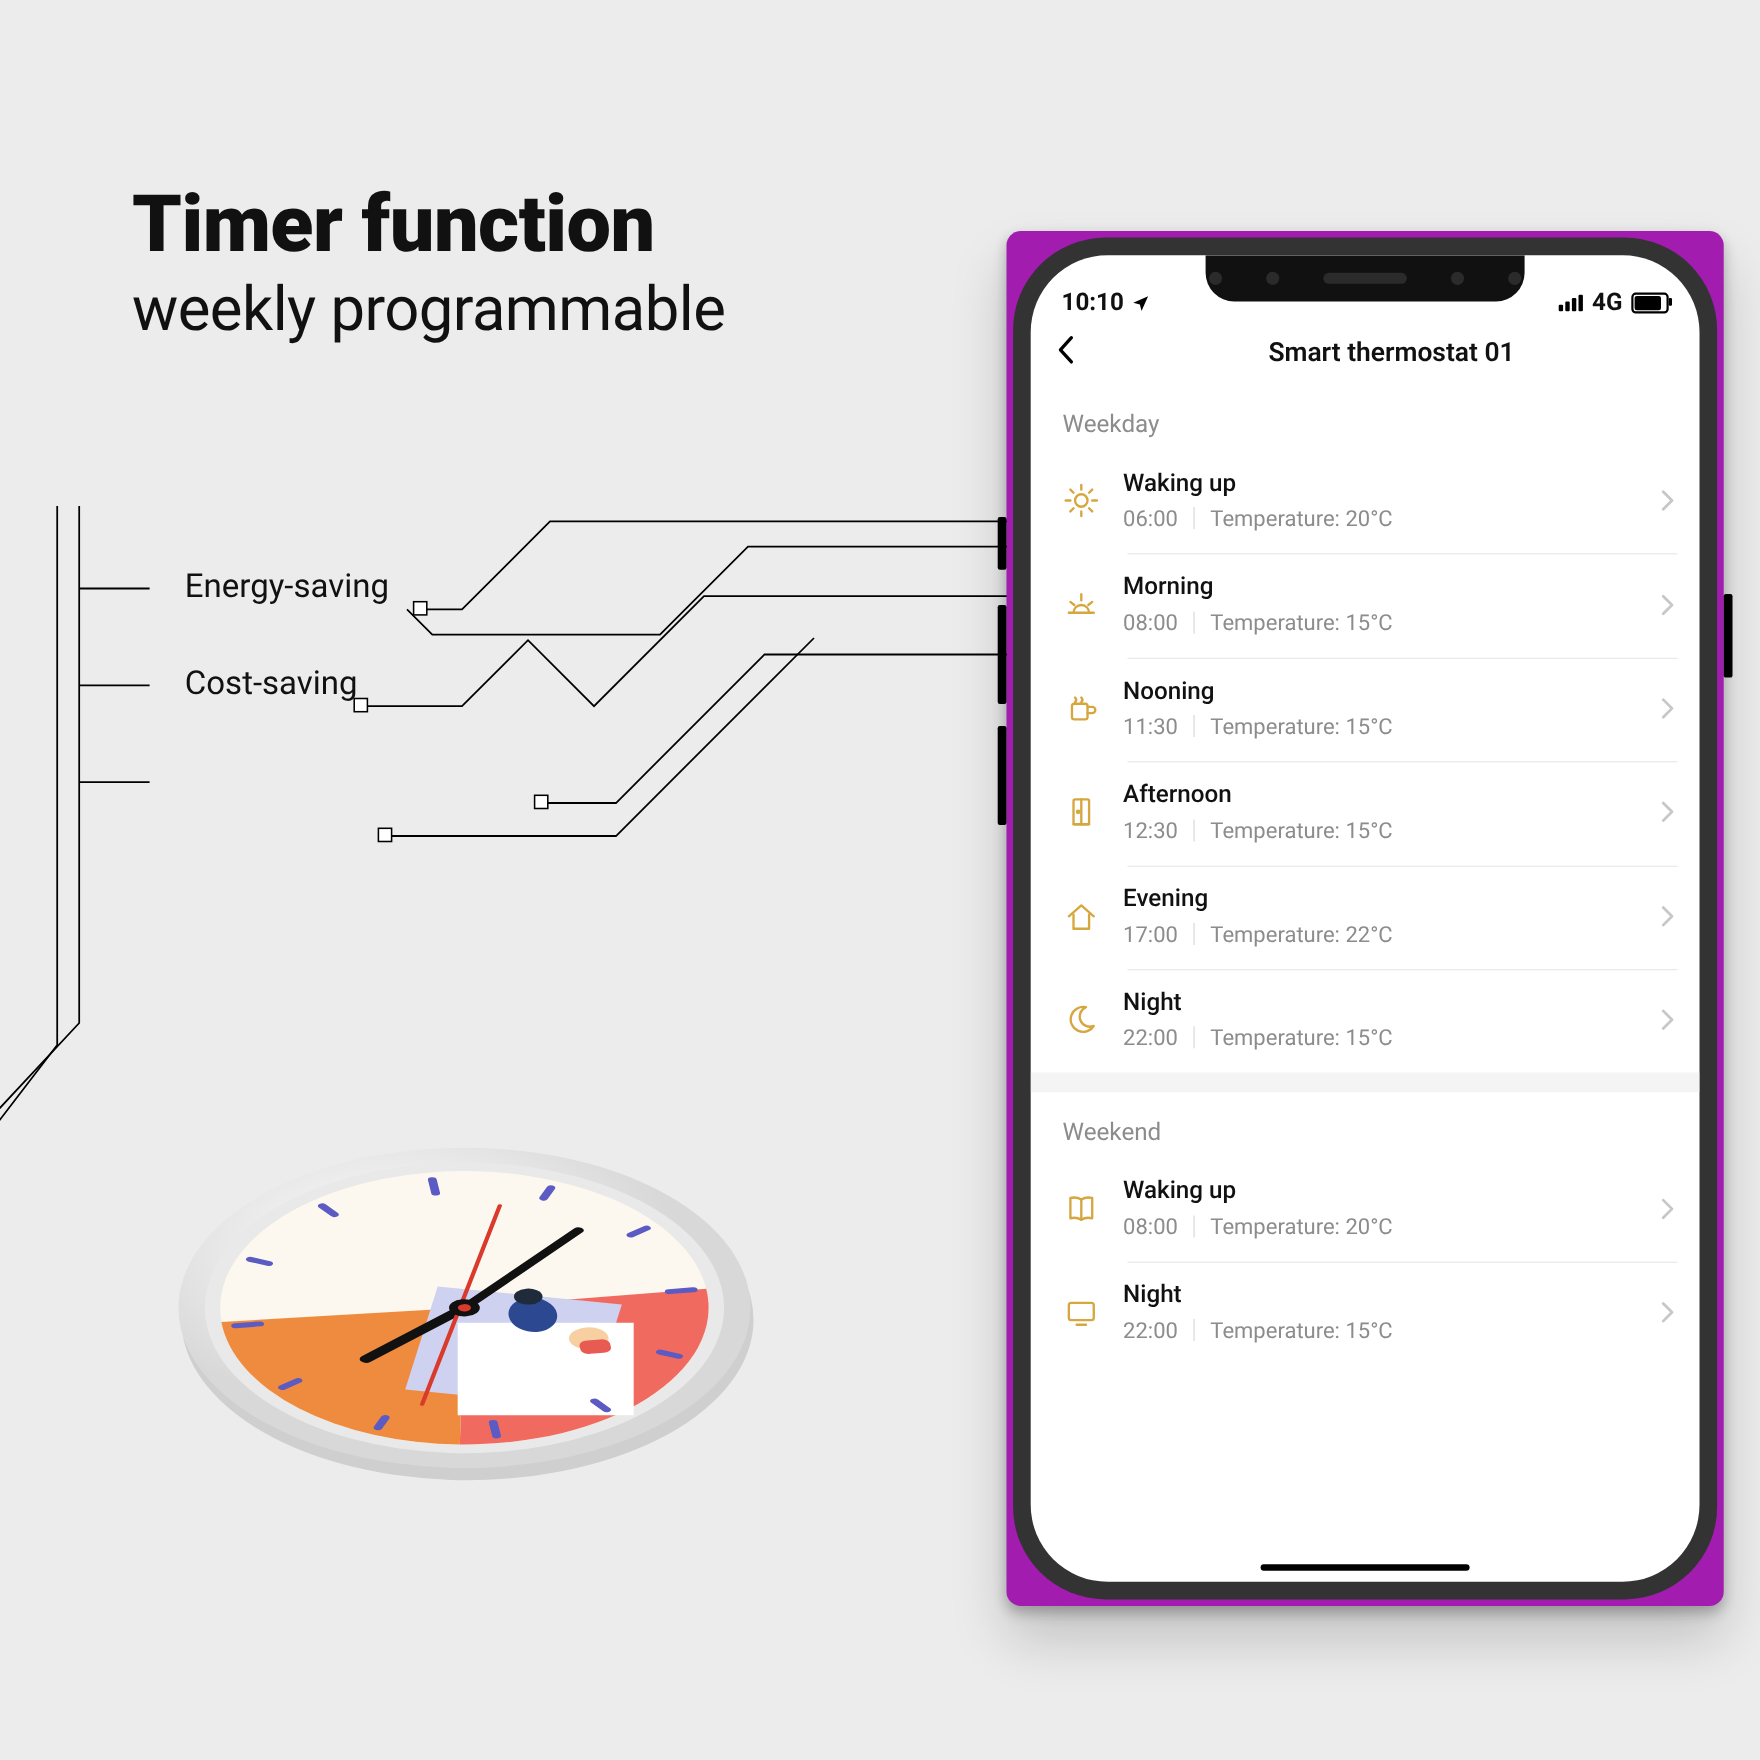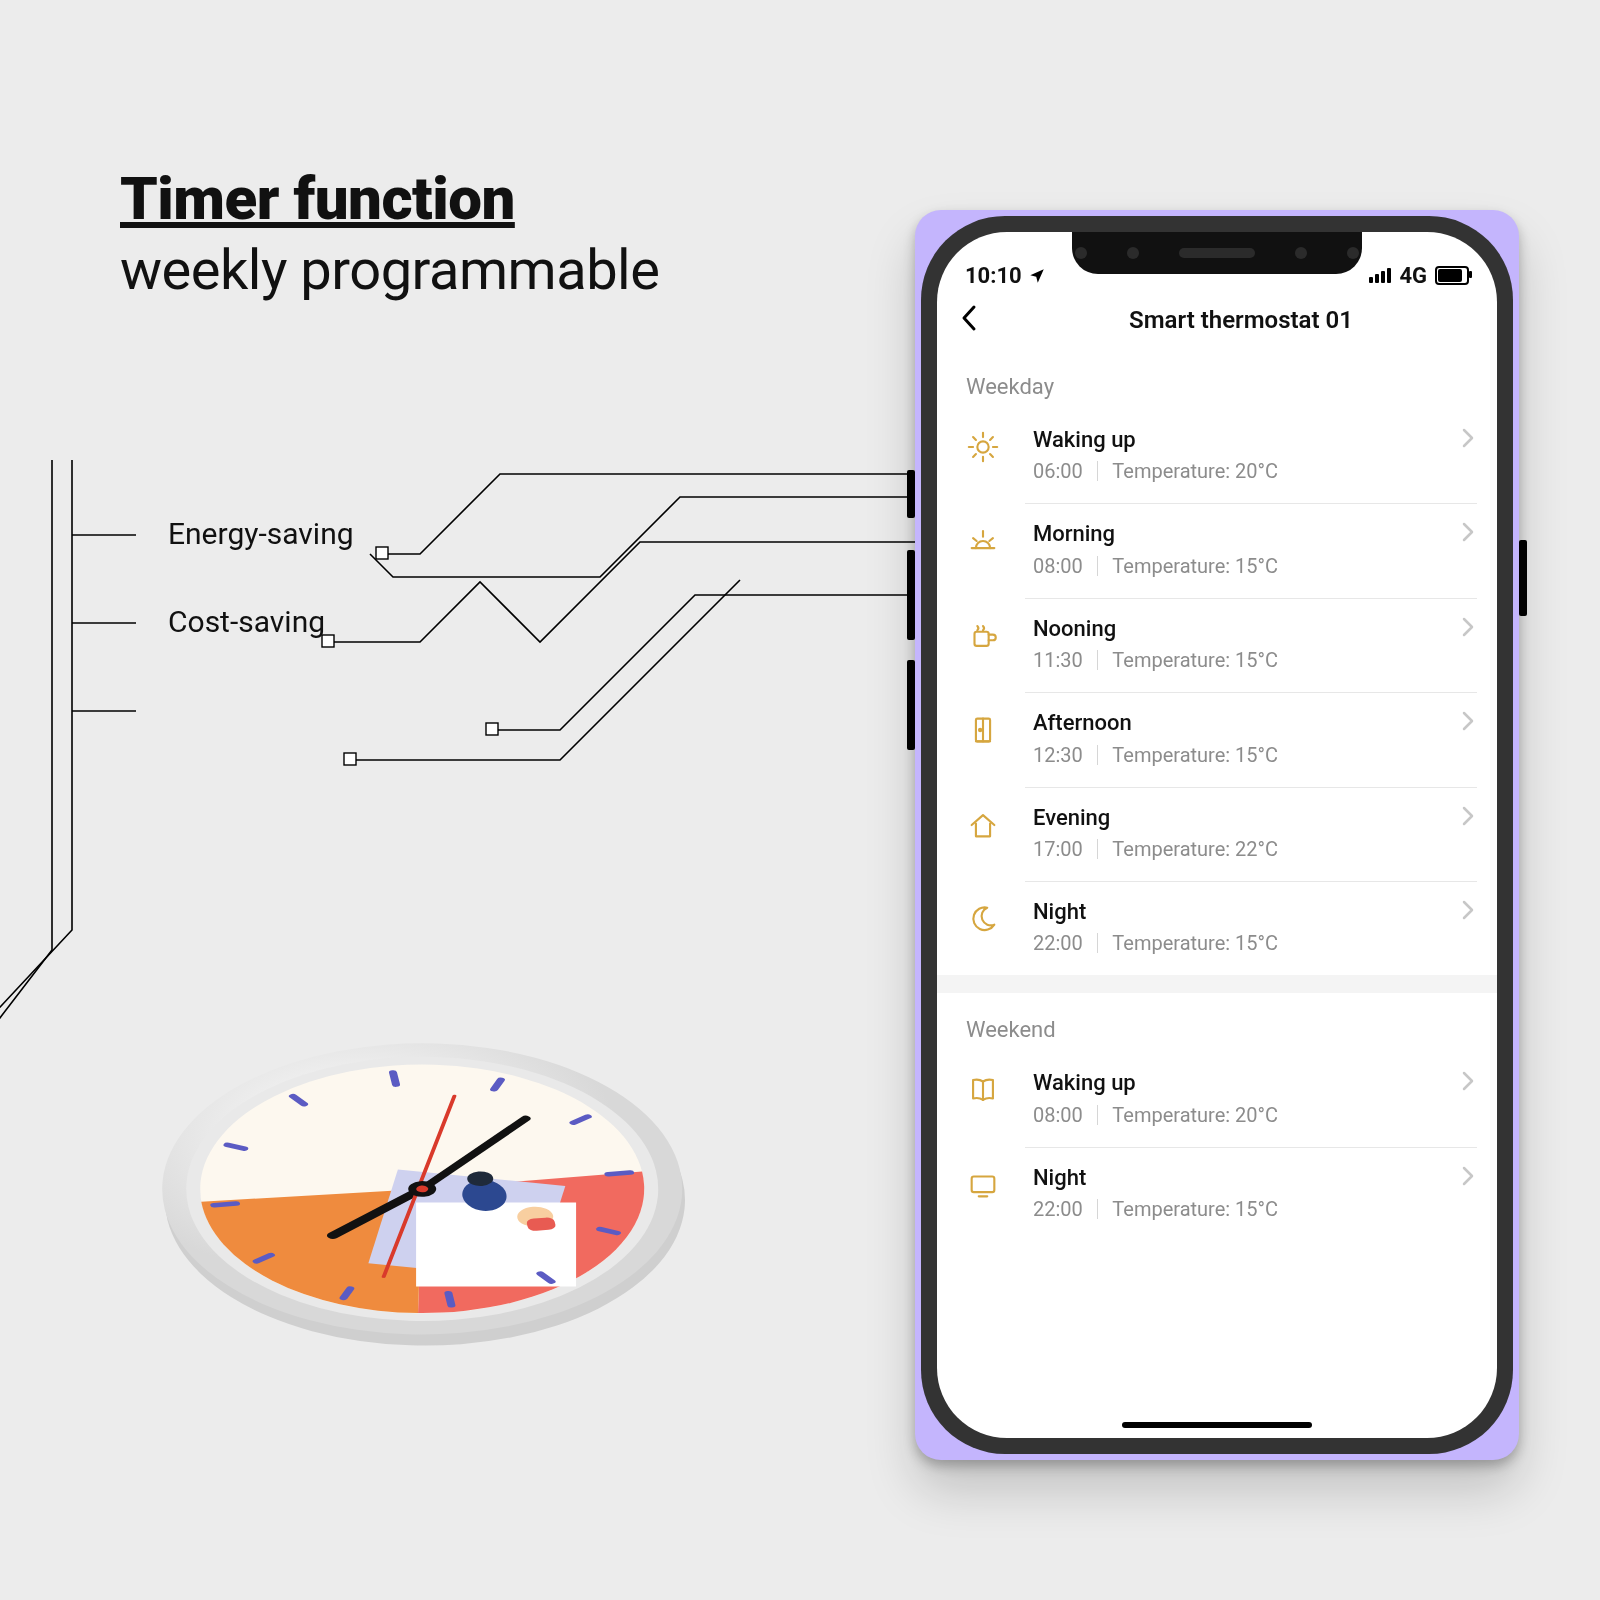--- a/index.html
+++ b/index.html
@@ -16,38 +16,38 @@
     background:var(--bg);
     font-family:-apple-system,BlinkMacSystemFont,"Segoe UI",Roboto,Helvetica,Arial,sans-serif;
     color:var(--ink);
     position:relative;
     overflow:hidden;
   }
   .stage{position:absolute;inset:0;}
 
   
   .headline{position:absolute;left:120px;top:170px;}
-  .headline h1{margin:0;font-size:60px;font-weight:900;letter-spacing:-0.5px;line-height:0.95;text-decoration:underline;}
+  .headline h1{margin:0;font-size:72px;font-weight:900;letter-spacing:-0.5px;line-height:0.95;}
   .headline h2{margin:10px 0 0 0;font-size:56px;font-weight:400;letter-spacing:-0.5px;}
 
   
   .features{position:absolute;left:148px;top:490px;font-size:30px;line-height:1;margin-left:20px;}
   .features .row{height:88px;display:flex;align-items:center;}
 
   
   .circuit{position:absolute;inset:0;pointer-events:none;}
 
   
   .clock-wrap{position:absolute;left:110px;top:995px;width:630px;height:420px;}
   .clock-wrap svg{width:100%;height:100%;display:block;}
 
   
   .phone{
-    position:absolute;left:915px;top:210px;width:604px;height:1250px;
-    border-radius:26px;background:#c4b5fd;
+    position:absolute;left:915px;top:210px;width:652px;height:1250px;
+    border-radius:13px;background:#a21caf;
     box-shadow: 0 30px 50px rgba(0,0,0,0.18), 0 6px 12px rgba(0,0,0,0.25);
   }
   .phone:before{content:"";position:absolute;inset:6px;border-radius:84px;background:#333;}
   .phone-screen{
     position:absolute;left:22px;right:22px;top:22px;bottom:22px;border-radius:70px;
     background:#fff;overflow:hidden;
   }
   
   .side-btn{position:absolute;width:8px;background:#000;border-radius:2px;}
   .sb1{right:-8px;top:330px;height:76px;}
@@ -78,21 +78,21 @@
   
   .navhead{position:relative;height:60px;display:flex;align-items:center;justify-content:center;padding-left:48px;}
   .navhead .back{position:absolute;left:22px;top:50%;transform:translateY(-50%);}
   .navhead .title{font-size:24px;font-weight:600;}
 
   
   .content{position:absolute;top:118px;left:0;right:0;bottom:0;}
   .section-gap{height:18px;background:#f4f4f4;}
   .section-title{padding:24px 29px 10px;font-size:22px;color:var(--muted);}
   .item{
-    display:flex;gap:30px;padding:18px 22px 20px 26px;position:relative;
+    display:flex;align-items:center;gap:18px;padding:18px 22px 20px 26px;position:relative;
   }
   .item+.item:before{
     content:"";position:absolute;left:88px;right:20px;top:0;height:1px;background:var(--divider);
   }
   .item .ico{width:40px;height:40px;flex:0 0 40px;display:flex;align-items:center;justify-content:center;}
   .item .txt{flex:1;min-width:0;}
   .item .t1{font-size:22px;font-weight:500;color:#111;line-height:1.2;}
   .item .t2{margin-top:6px;font-size:20px;color:var(--muted);display:flex;align-items:center;gap:14px;}
   .item .t2 .sep{display:inline-block;width:1.5px;height:20px;background:#d6d6d6;}
   .item .chev svg{display:block;}

